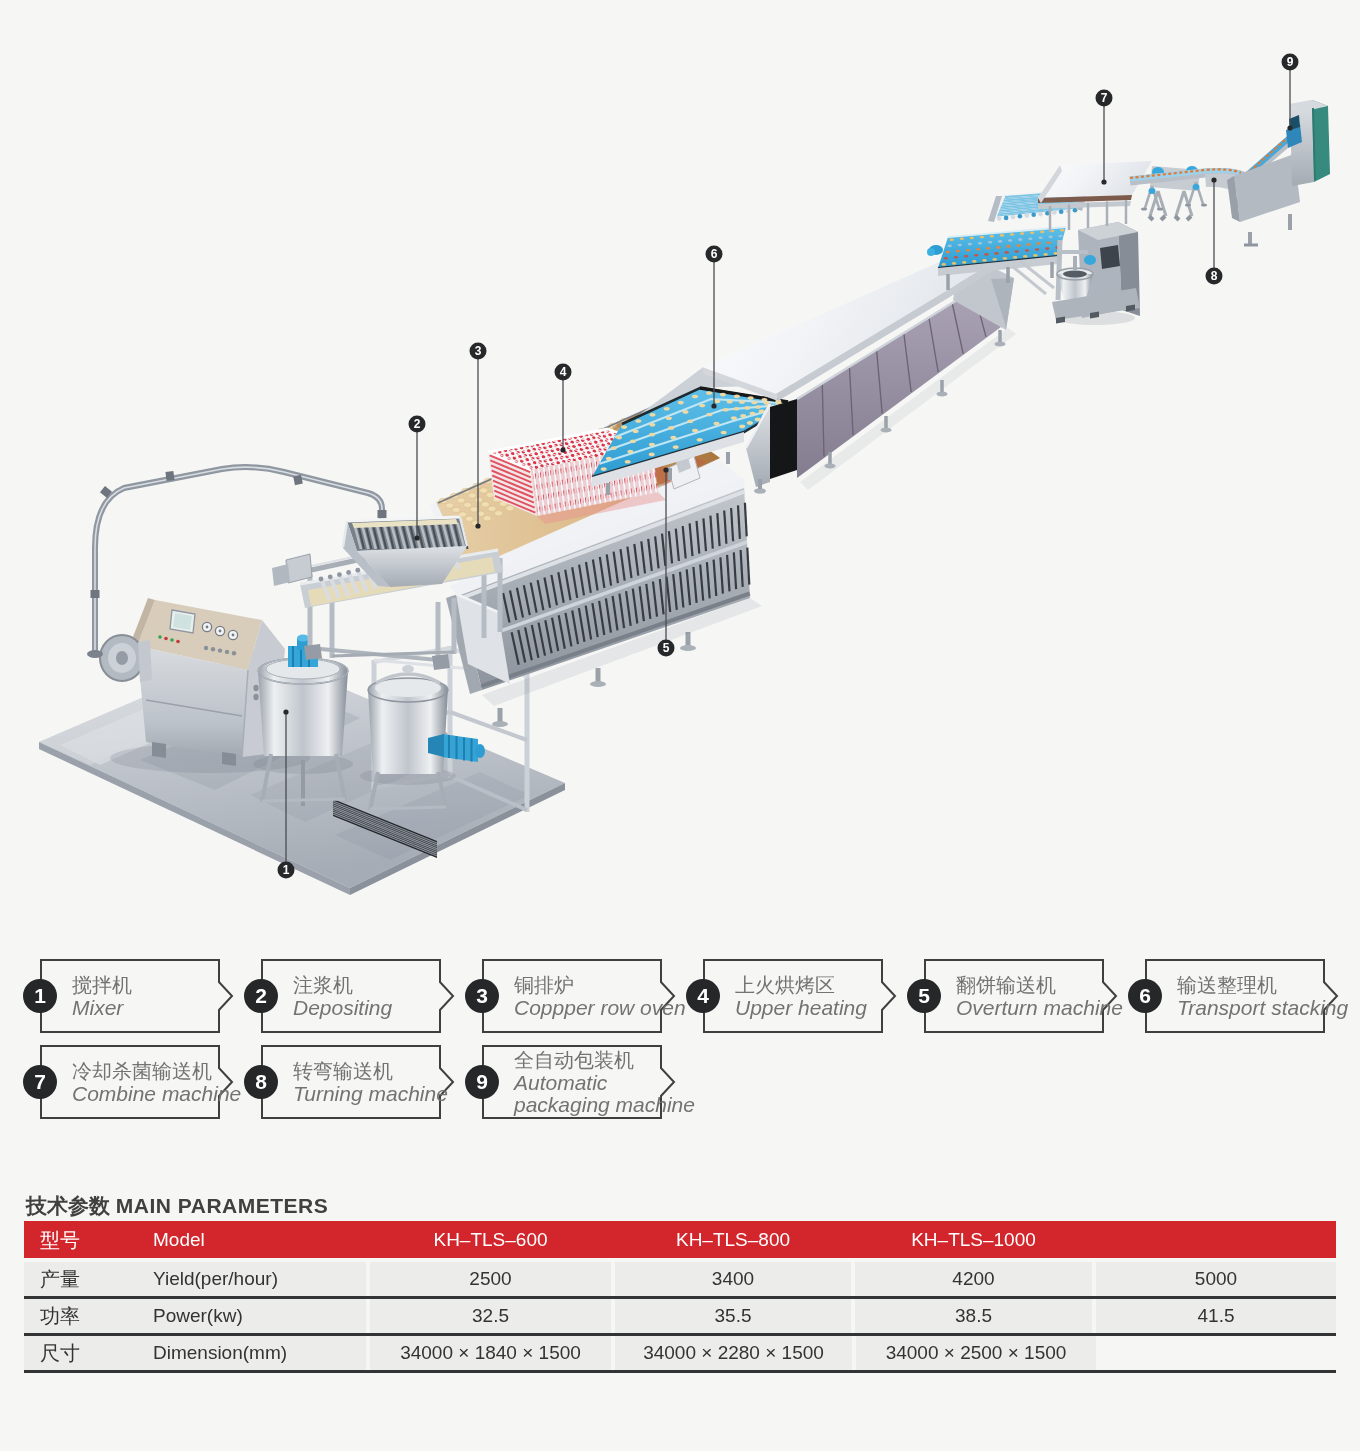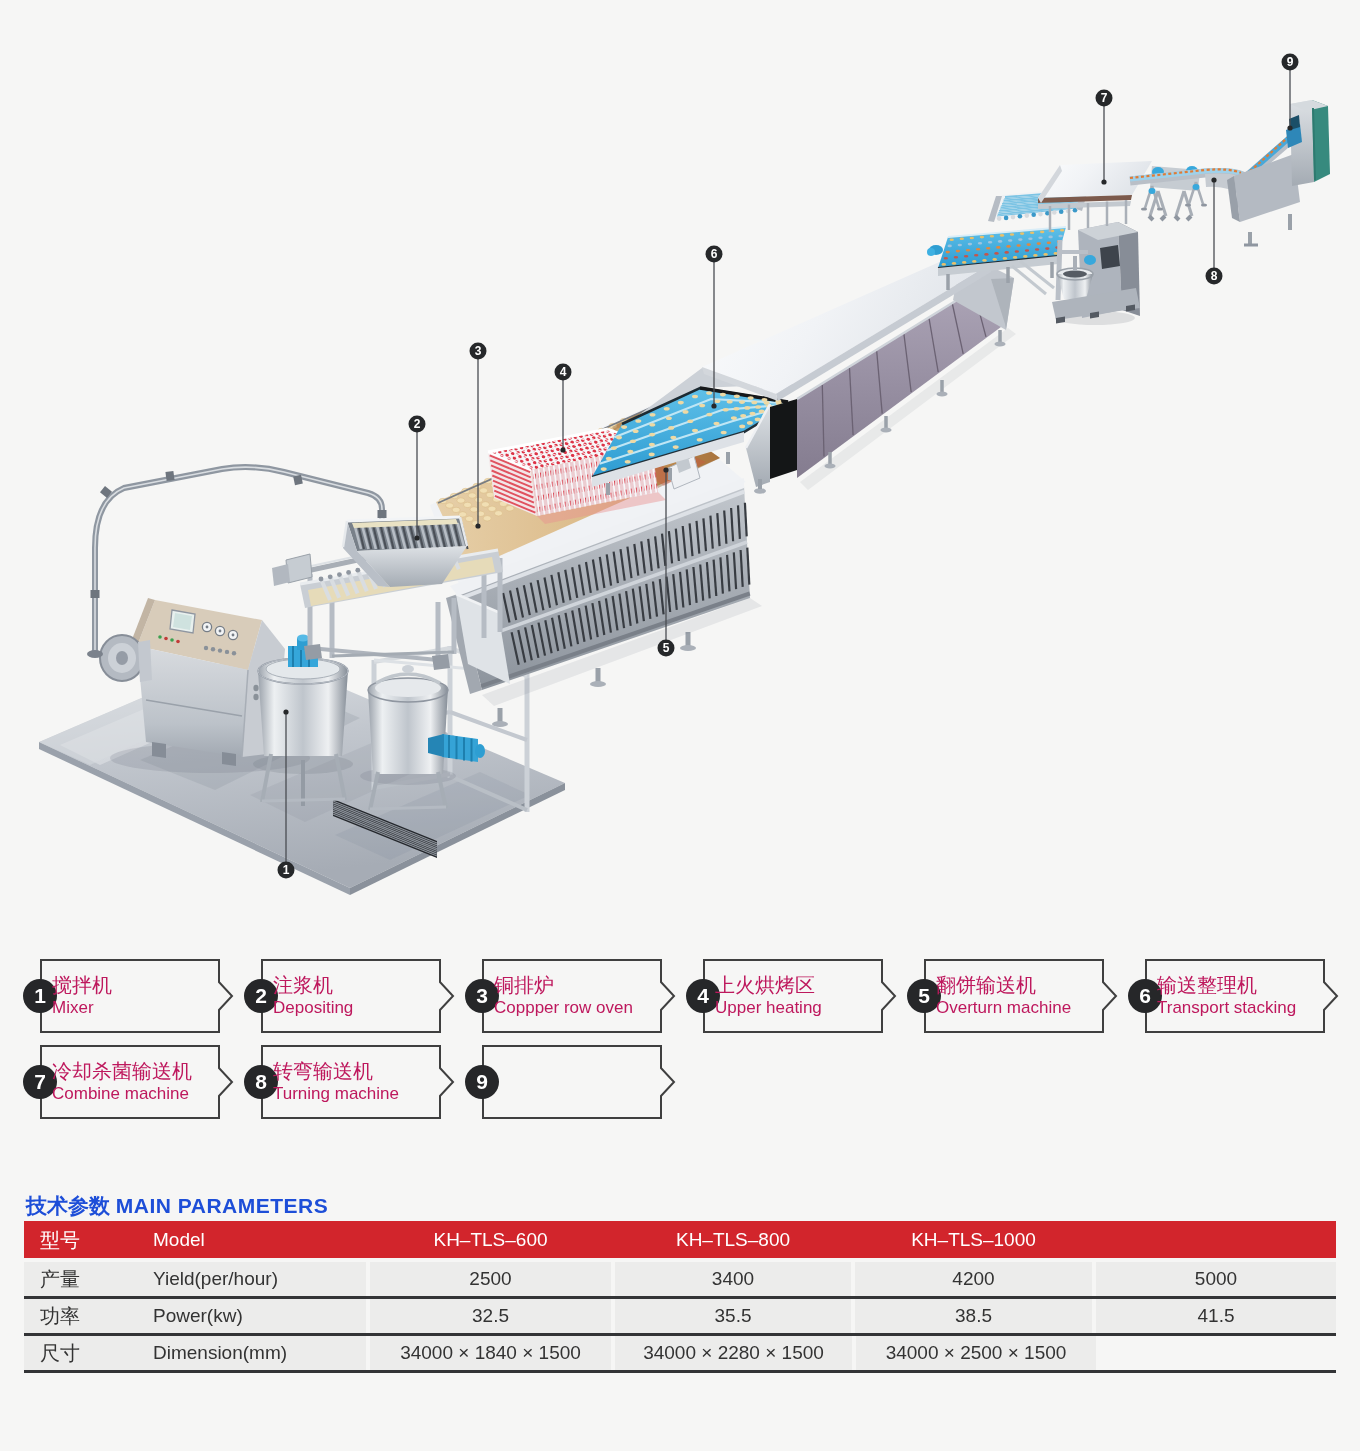--- a/index.html
+++ b/index.html
@@ -3,24 +3,24 @@
 <style>
 html,body{margin:0;padding:0;background:#f6f6f5;width:1360px;height:1451px;overflow:hidden;
 font-family:"Liberation Sans",sans-serif;}
 #page{position:relative;width:1360px;height:1451px;}
 #art{position:absolute;left:0;top:0;}
 .co{position:absolute;width:180px;height:74px;}
 .cobox{position:absolute;left:0;top:0;width:180px;height:74px;border:2px solid #3f3f3f;box-sizing:border-box;}
 .coarr{position:absolute;right:-15px;top:50%;margin-top:-17px;}
 .conum{position:absolute;left:-17px;top:50%;margin-top:-17px;width:34px;height:34px;border-radius:50%;
 background:#262729;color:#fff;font-size:21px;font-weight:bold;text-align:center;line-height:34px;}
-.cotxt{position:absolute;left:12px;top:50%;transform:translateY(-50%);color:#be185d;}
+.cotxt{position:absolute;left:32px;top:50%;transform:translateY(-50%);color:#737373;}
 .cocjk{font-size:20px;line-height:23px;white-space:nowrap;}
-.coeng{font-size:17px;line-height:22px;white-space:nowrap;}
-#title{position:absolute;left:26px;top:1192px;font-size:21px;font-weight:bold;color:#1d4ed8;}
+.coeng{font-size:21px;line-height:22px;white-space:nowrap;font-style:italic;}
+#title{position:absolute;left:26px;top:1192px;font-size:21px;font-weight:bold;color:#404040;}
 #tbl{position:absolute;left:24px;top:1221px;width:1312px;}
 .trow{display:flex;}
 .thead{background:#d2252c;color:#fff;height:37px;}
 .thead .cv,.thead .c1{background:#d2252c;}
 .tdata{height:34px;color:#333;}
 .tdata .cv,.tdata .c1{background:#ececeb;}
 .c1{width:342px;position:relative;}
 .c1 .l1{position:absolute;left:16px;top:50%;transform:translateY(-50%);font-size:20px;}
 .c1 .l2{position:absolute;left:129px;top:50%;transform:translateY(-50%);font-size:19px;}
 .cv{display:flex;align-items:center;justify-content:center;font-size:19px;margin-left:4px;}
@@ -1162,20 +1162,24 @@
         <div class="coeng">Turning machine</div>
       </div>
 </div>
     <div class="co" style="left:482px;top:1045px">
 <div class="cobox"></div>
 <svg class="coarr" width="17" height="34" viewBox="0 0 17 34">
         <path d="M0,2 L14,17 L0,32 Z" fill="#f6f6f5" stroke="none"></path>
         <path d="M0,2 L14,17 L0,32" fill="none" stroke="#3f3f3f" stroke-width="2"></path>
       </svg>
 <div class="conum">9</div>
+<div class="cotxt">
+        <div class="cocjk">全自动包装机</div>
+        <div class="coeng">Automatic<br>packaging machine</div>
+      </div>
 </div>
 <div id="title">技术参数 <span style="letter-spacing:0.5px">MAIN PARAMETERS</span></div>
 <div id="tbl">
       <div class="trow thead">
 <div class="c1">
           <span class="l1">型号</span>
           <span class="l2">Model</span>
         </div>
 <div class="cv" style="width:241px">KH–TLS–600</div>
         <div class="cv" style="width:236px">KH–TLS–800</div>

